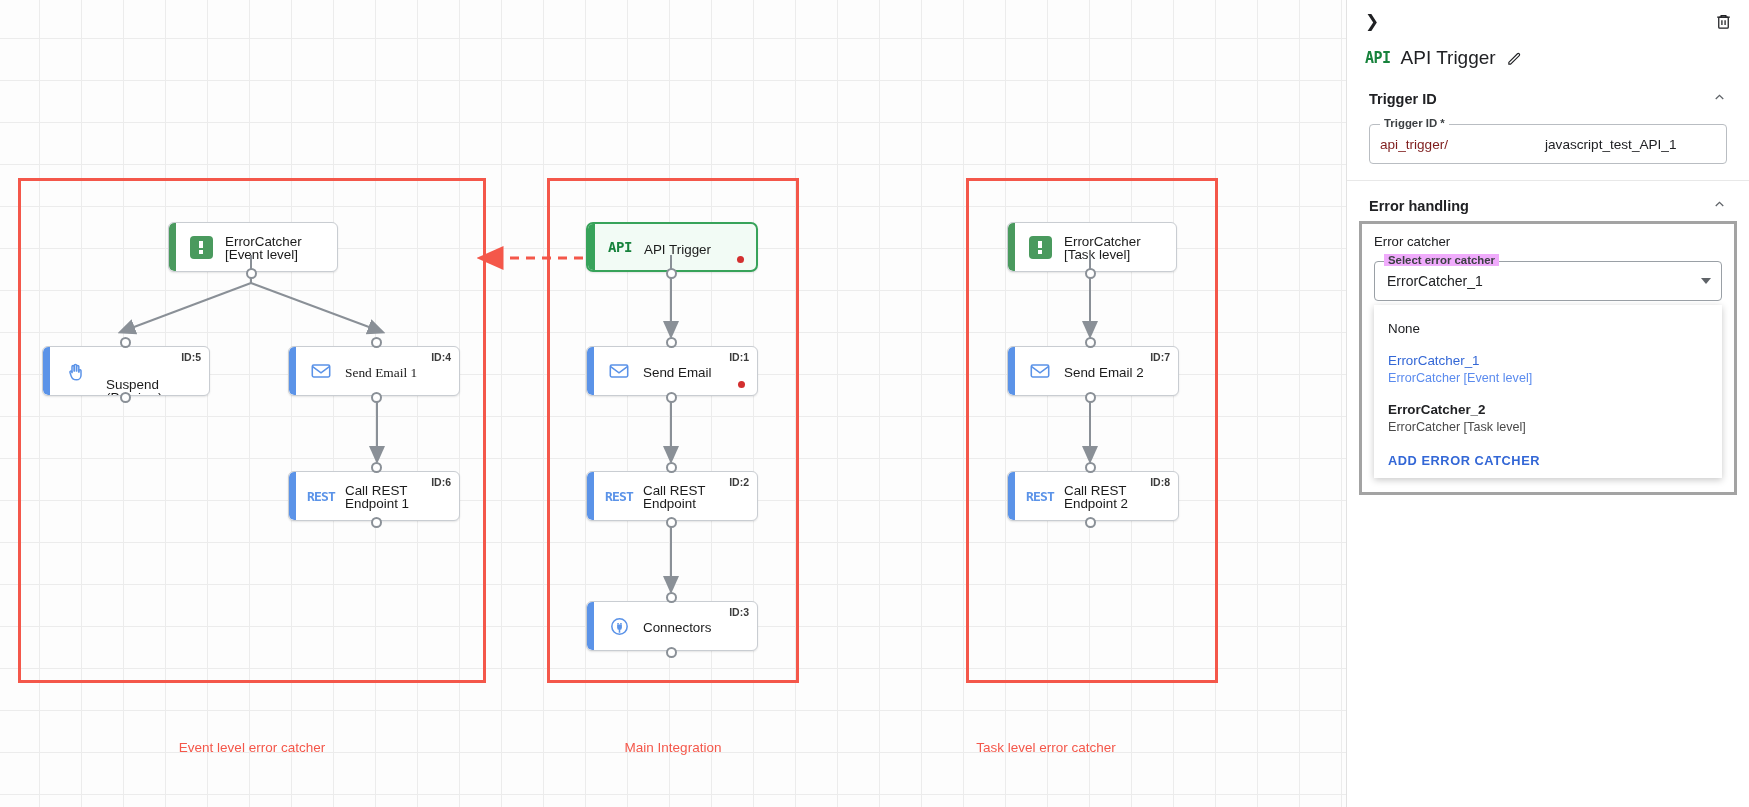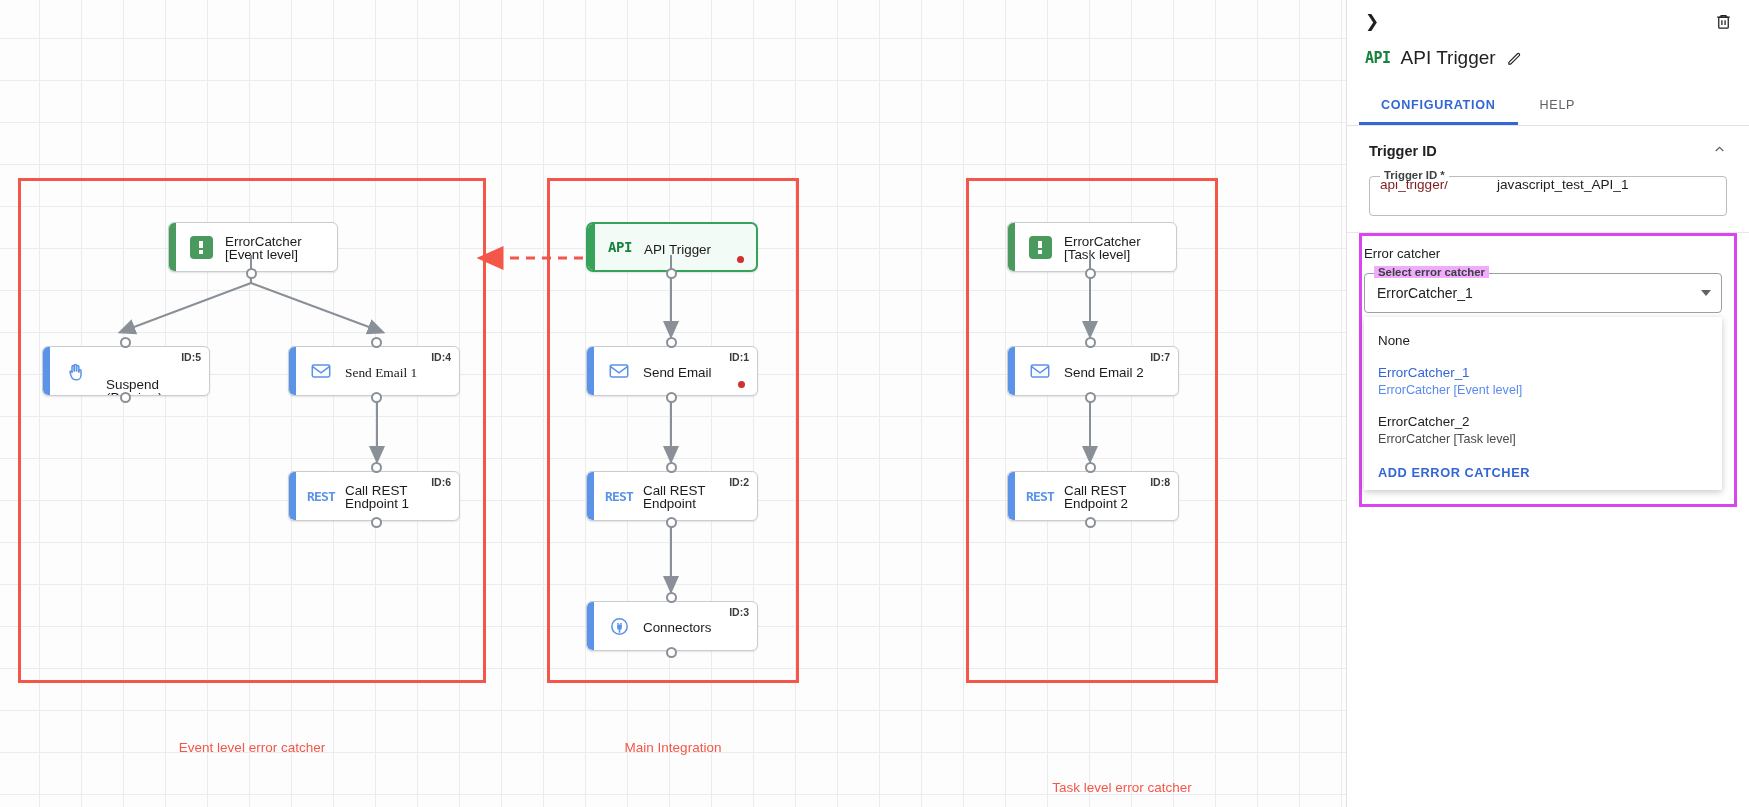--- a/index.html
+++ b/index.html
@@ -164,40 +164,41 @@
   .section-head {
     display:flex; align-items:center; justify-content:space-between;
     padding: 16px 22px 6px 22px;
   }
   .section-head .txt { font-size: 14.5px; font-weight: 700; color: #202124; }
   .chev { color:#5f6368; font-size:13px; cursor:pointer; }
 
   .field-wrap { padding: 10px 22px 16px 22px; }
   .outlined {
     position: relative; border: 1px solid #b9bdc2; border-radius: 4px;
-    height: 40px; display:flex; padding: 0 10px;
+    height: 40px; display:flex; align-items:center; padding: 0 10px;
     background: #fff;
+    gap: 48px;
   }
   .outlined .legend {
     position: absolute; top: -8px; left: 10px;
     background: #fff; padding: 0 4px;
     font-size: 11.4px; color: #3c4043; font-weight: 600;
   }
   .prefix { color: #7f1d1d; font-size: 13.6px; margin-right: 6px;}
   .val { color: #202124; font-size: 13.6px; padding-left: 43px; }
 
   .divider-line { height:1px; background:#e8e8e8; margin: 0 0 0 0; }
 
   
   .err-highlight {
     position: relative;
     margin: 0 12px;
-    border: 3px solid #d946ef;
+    border: 3px solid #a3a3a3;
     background: #fff;
-    padding: 10px 12px 14px 2px;
+    padding: 10px 12px 14px 12px;
   }
   .err-catcher-lbl { font-size: 13.2px; color: #202124; margin-bottom: 12px; }
   .select-outlined {
     position: relative; border: 1px solid #9aa0a6; border-radius: 4px;
     height: 40px; display:flex; align-items:center;
     padding: 0 12px; background:#fff;
   }
   .select-outlined .legend {
     position:absolute; top:-8px; left:9px; background:#f0abfc; padding:0 4px;
     font-size:11.4px; color:#3c4043; font-weight:600;
@@ -211,21 +212,21 @@
   .dropdown {
     margin-top: 4px; background:#fff;
     box-shadow: 0 2px 7px rgba(0,0,0,.22);
     padding: 8px 0 6px 0;
   }
   .dd-item { padding: 7px 14px; cursor:pointer; }
   .dd-item .l1 { font-size: 13.4px; color:#202124; line-height:18px;}
   .dd-item .l2 { font-size: 12.6px; color:#4a4a4a; line-height:17px;}
   .dd-item.sel .l1 { color:#3367d6; }
   .dd-item.sel .l2 { color:#5b8bee; }
-  .dd-item.bold .l1 { font-weight:400; }
+  .dd-item.bold .l1 { font-weight:700; }
   .dd-action {
     padding: 10px 14px 4px 14px; font-size: 12.8px;
     color:#3367d6; letter-spacing:.55px; cursor:pointer; font-weight:600;
   }
 </style>
 </head>
 <body>
 
 <div id="app">
 
@@ -368,21 +369,21 @@
           <path d="M12 15.2V18.5"></path>
           <path d="M10.5 8.3V10M13.5 8.3V10"></path>
         </svg>
       </div>
       <div class="ttl" style="top:19px;">Connectors</div>
       <div class="idtag">ID:3</div>
     </div>
     <div class="port" style="left:666px; top:647px;"></div>
 
     <div class="group-box" style="left:966px; top:178px; width:252px; height:505px;"></div>
-    <div class="group-label" style="left:996px; top:740px; width:252px;margin-top:40px;">Task level error catcher</div>
+    <div class="group-label" style="left:920px; top:740px; width:252px;">Task level error catcher</div>
 
     <div class="node green" style="left:1007px; top:222px; width:170px; height:50px;">
       <div class="bar"></div>
       <div class="ico">
         <div class="ec-glyph">
             <div class="col">
               <i class="d1"></i>
               <i class="d2"></i>
             </div>
           </div>
@@ -437,42 +438,46 @@
     <div class="p-title-row">
       <span class="api-glyph">API</span>
       <span class="p-title">API Trigger</span>
       <span class="edit-pencil">
         <svg width="17" height="17" viewBox="0 0 24 24" fill="none" stroke="#202124" stroke-width="1.6">
           <path d="M4 17.5 16.2 5.3a1.7 1.7 0 0 1 2.4 0l.1.1a1.7 1.7 0 0 1 0 2.4L6.5 20H4z"></path>
         </svg>
       </span>
     </div>
 
-    <div class="tabs">
-      <div class="tab active">CONFIGURATION</div>
-      <div class="tab">HELP</div>
-    </div>
 
     <div class="section-head">
       <div class="txt">Trigger ID</div>
       <div class="chev">
         <svg width="15" height="15" viewBox="0 0 24 24" fill="none" stroke="#5f6368" stroke-width="2">
           <path d="M6 14.5 12 8.5l6 6"></path>
         </svg>
       </div>
     </div>
     <div class="field-wrap">
       <div class="outlined">
         <span class="legend">Trigger ID *</span>
         <span class="prefix">api_trigger/</span>
         <span class="val">javascript_test_API_1</span>
       </div>
     </div>
     <div class="divider-line"></div>
 
+    <div class="section-head">
+      <div class="txt">Error handling</div>
+      <div class="chev">
+        <svg width="15" height="15" viewBox="0 0 24 24" fill="none" stroke="#5f6368" stroke-width="2">
+          <path d="M6 14.5 12 8.5l6 6"></path>
+        </svg>
+      </div>
+    </div>
 
     <div class="err-highlight">
       <div class="err-catcher-lbl">Error catcher</div>
 
       <div class="select-outlined">
         <span class="legend">Select error catcher</span>
         <span class="selval">ErrorCatcher_1</span>
         <span class="caret"></span>
       </div>
 

